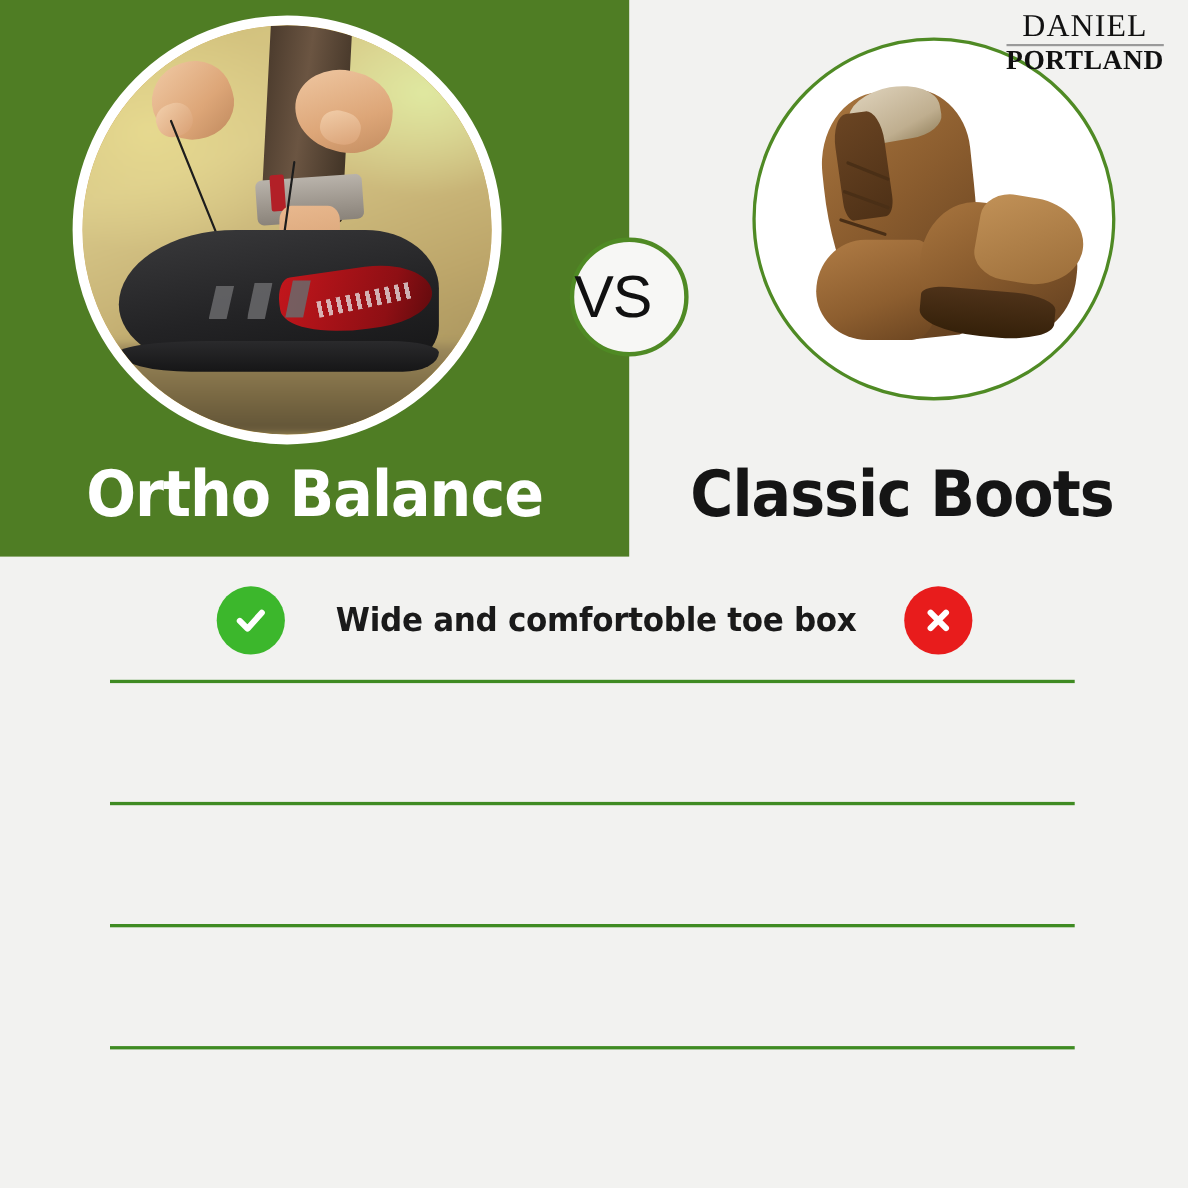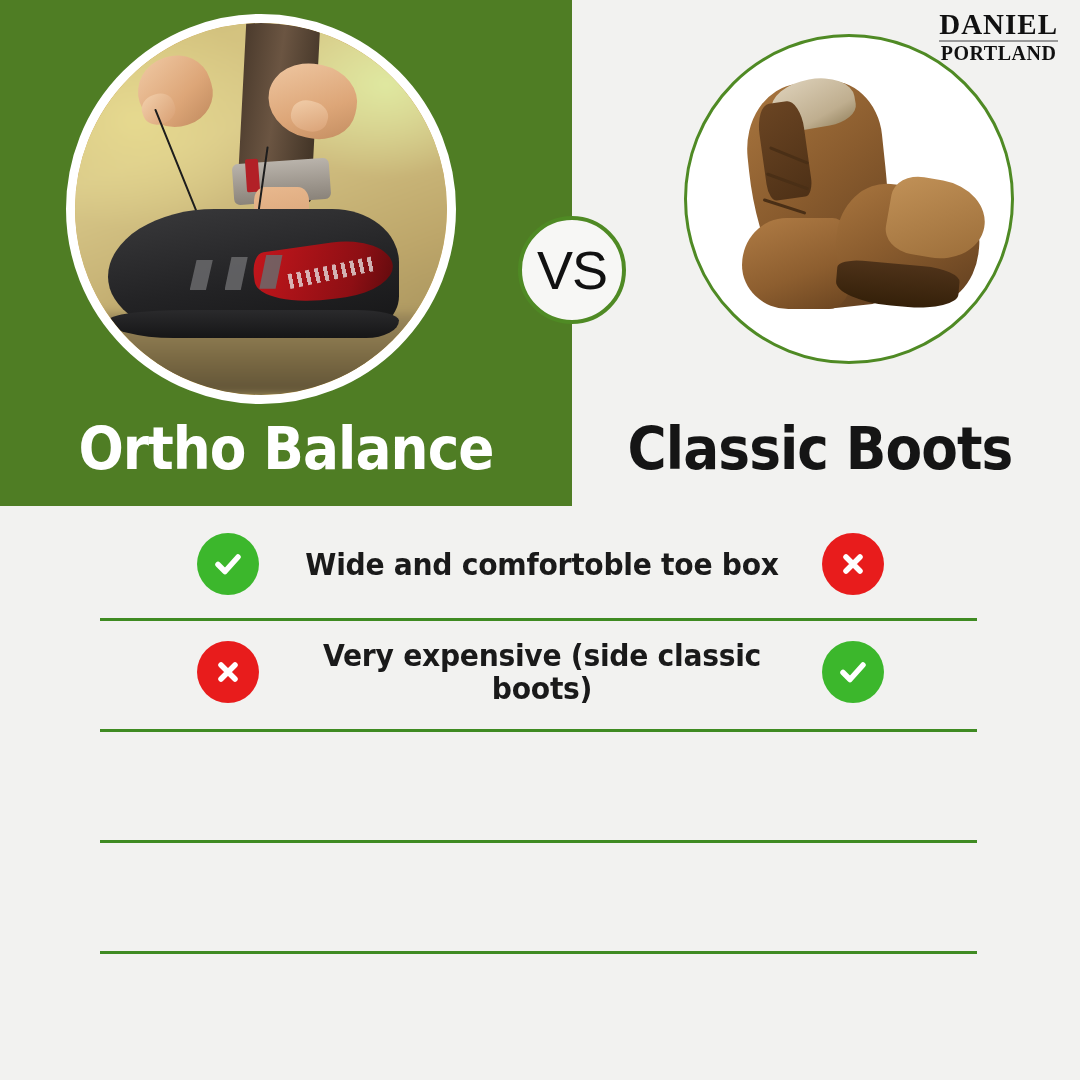--- a/index.html
+++ b/index.html
@@ -18,29 +18,29 @@
     background:#4f7d24;
   }
 
   
   .logo{
     position:absolute;right:22px;top:10px;
     text-align:center;line-height:1;z-index:30;
   }
   .logo-top{
     font-family:"Liberation Serif", serif;
-    font-weight:bold;font-size:29px;letter-spacing:1px;color:#111;
+    font-weight:normal;font-size:29px;letter-spacing:1px;color:#111;
     display:block;
   }
   .logo-rule{
     display:block;height:2px;background:#9a9a9a;margin:1px 0 1px 0;width:100%;
   }
   .logo-bottom{
     font-family:"Liberation Serif", serif;
-    font-weight:bold;font-size:20px;letter-spacing:0.5px;color:#111;
+    font-weight:bold;font-size:25px;letter-spacing:0.5px;color:#111;
     display:block;
   }
 
   
   .circle-left{
     position:absolute;left:66px;top:14px;width:390px;height:390px;
     border-radius:50%;
     border:9px solid #ffffff;
     overflow:hidden;
     box-sizing:border-box;
@@ -188,21 +188,21 @@
   .bl1{left:25%;top:36%;width:13%;height:3px;transform:rotate(22deg);}
   .bl2{left:24%;top:44%;width:14%;height:3px;transform:rotate(20deg);}
   .bl3{left:23%;top:52%;width:14%;height:3px;transform:rotate(18deg);}
 
   
   .vs-badge{
     position:absolute;left:518px;top:216px;width:108px;height:108px;
     border-radius:50%;
     background:#f7f7f5;
     border:4px solid #4f8a24;
-    display:flex;align-items:center;justify-content:center;
+    display:flex;align-items:center;justify-content:flex-start;
     z-index:20;
     box-sizing:border-box;
   }
   .vs-text{
     font-family:"Liberation Sans", sans-serif;
     font-size:54px;font-weight:400;color:#111;letter-spacing:-1px;
     line-height:1;
   }
 
   
@@ -333,29 +333,16 @@
       </div>
     </div>
     <div class="divider" style="top:108px"></div>
 
     <div class="divider" style="top:219px"></div>
 
     <div class="divider" style="top:330px"></div>
 
     <div class="divider" style="top:441px"></div>
 
-    <div class="row">
-      <div class="badge no badge-left">
-        <svg width="30" height="30" viewBox="0 0 30 30">
-            <path d="M8 8 L22 22 M22 8 L8 22" fill="none" stroke="#fff" stroke-width="5.5" stroke-linecap="round"></path>
-          </svg>
-      </div>
-      <div class="row-label">Very expensive (side classic boots)</div>
-      <div class="badge ok badge-right">
-        <svg width="34" height="34" viewBox="0 0 34 34">
-            <path d="M7 17.5 L14 24.5 L27 10" fill="none" stroke="#fff" stroke-width="5.5" stroke-linecap="round" stroke-linejoin="round"></path>
-          </svg>
-      </div>
-    </div>
 
   </div>
 
 </div>
 
 </body></html>

